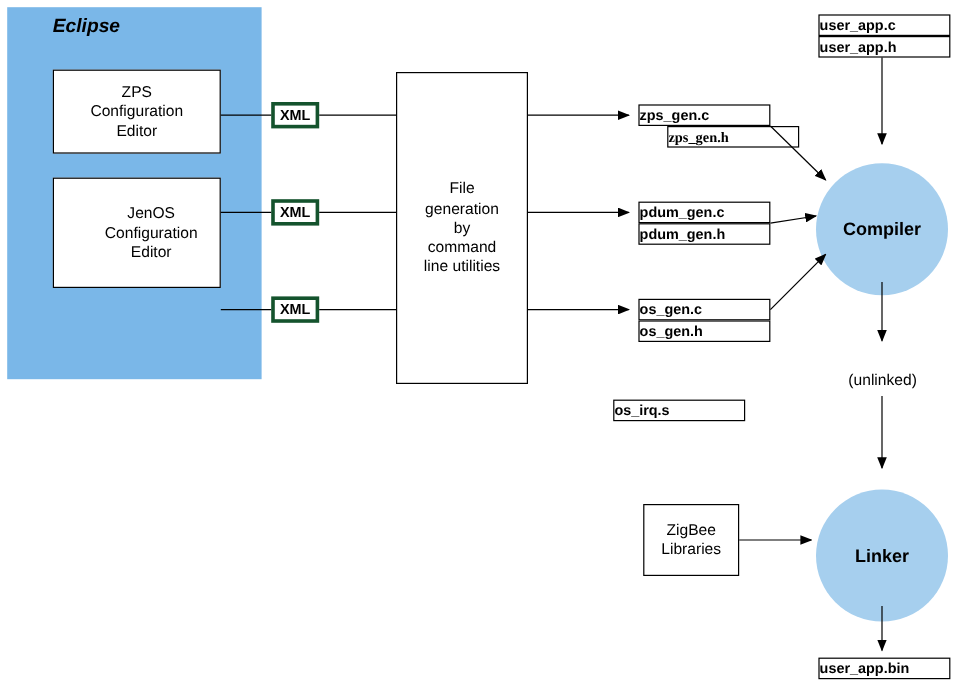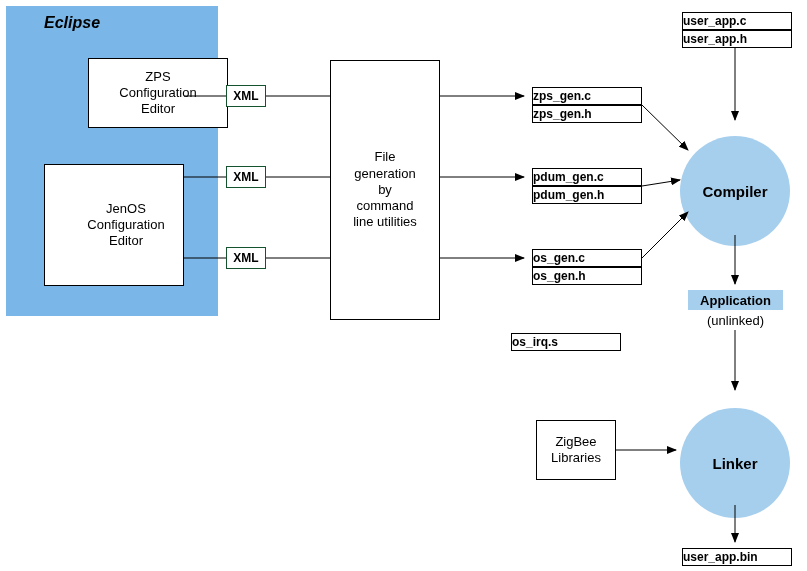--- a/index.html
+++ b/index.html
@@ -36,33 +36,32 @@
       align-items: center;
       justify-content: center;
       text-align: center;
       line-height: 1.25;
     }
     .zps-editor {
       left: 44px;
       top: 58px;
       width: 140px;
       height: 70px;
-      margin-left: 44px;
     }
     .jenos-editor {
       left: 44px;
-      top: 164px;
+      top: 148px;
       width: 140px;
-      height: 122px;
+      height: 92px;
       padding-left: 24px;
     }
     .xml-box {
       position: absolute;
       background: #fff;
-      border: 1px solid #14532d;
+      border: 3px solid #14532d;
       width: 40px;
       height: 22px;
       display: flex;
       align-items: center;
       justify-content: center;
       font-weight: bold;
       font-size: 12px;
     }
     .filegen-box {
       left: 330px;
@@ -121,20 +120,21 @@
       justify-content: center;
       font-size: 13px;
     }
     .app-unlinked-bot {
       background: #fff;
       height: 20px;
       display: flex;
       align-items: center;
       justify-content: center;
       font-size: 13px;
+      margin-top: 16px;
     }
     .zigbee-box {
       left: 536px;
       top: 420px;
       width: 80px;
       height: 60px;
     }
     svg.wires {
       position: absolute;
       left: 0; top: 0;
@@ -184,21 +184,21 @@
   <span style="white-space:pre-line">File
 generation
 by
 command
 line utilities</span>
 </div>
 
 <div class="file-row" style="left:532px; top:87px;">
   <span>zps_gen.c</span>
 </div>
-<div class="file-row" style="left:532px; top:105px;">
+<div class="file-row" style="left:556px; top:105px;font-family:Liberation Serif, serif;">
   <span>zps_gen.h</span>
 </div>
 
 <div class="file-row" style="left:532px; top:168px;">
   <span>pdum_gen.c</span>
 </div>
 <div class="file-row" style="left:532px; top:186px;">
   <span>pdum_gen.h</span>
 </div>
 
@@ -217,21 +217,20 @@
 </div>
 <div class="file-row" style="left:682px; top:30px;">
   <span>user_app.h</span>
 </div>
 
 <div class="circle compiler-circle">
   <span>Compiler</span>
 </div>
 
 <div class="app-unlinked">
-  <div class="app-unlinked-top">Application</div>
   <div class="app-unlinked-bot">(unlinked)</div>
 </div>
 
 <div class="box zigbee-box">
   <span style="white-space:pre-line">ZigBee
 Libraries</span>
 </div>
 
 <div class="circle linker-circle">
   <span>Linker</span>

